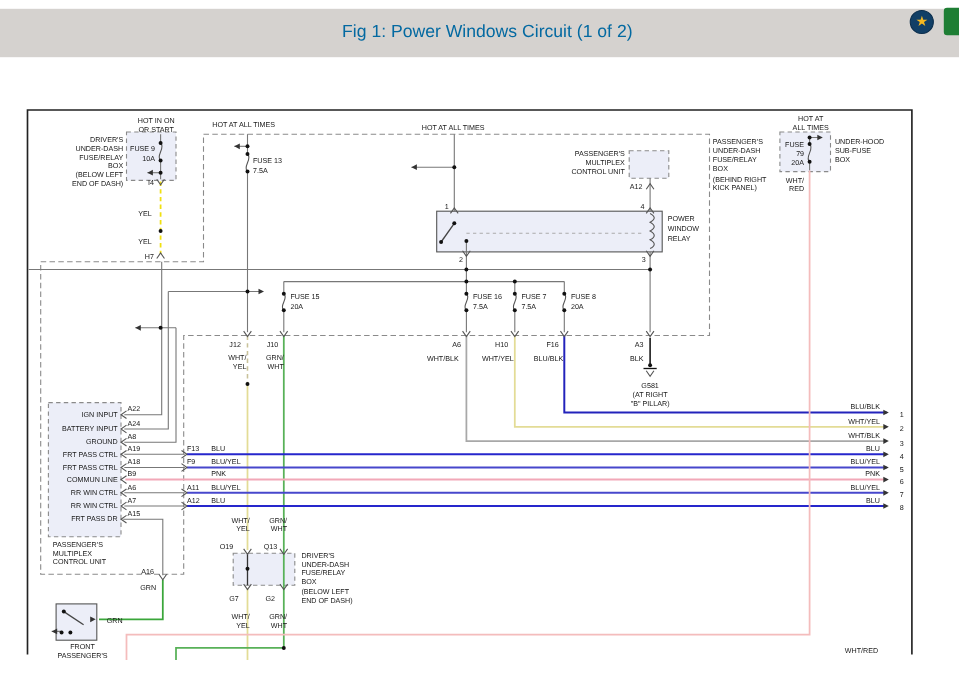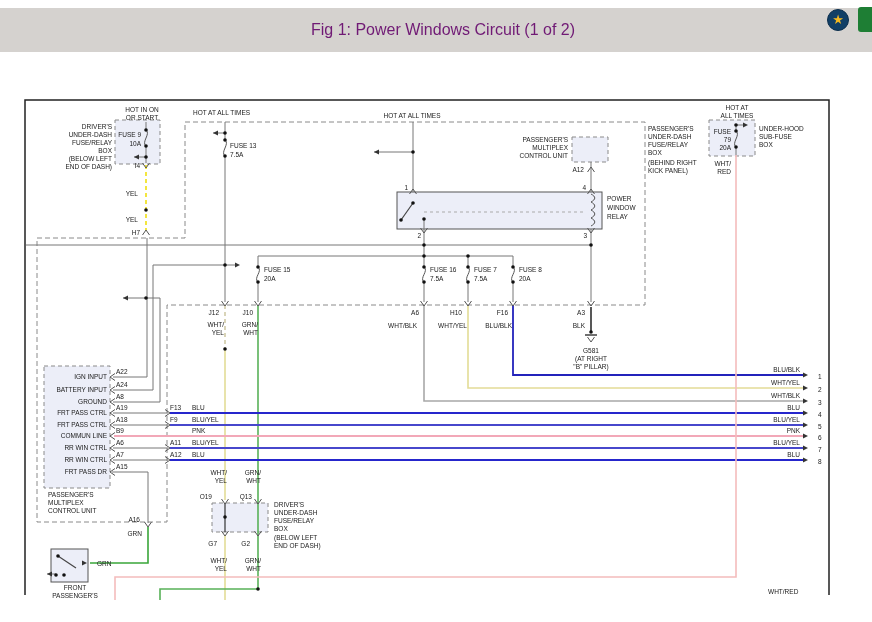--- a/index.html
+++ b/index.html
@@ -1,19 +1,19 @@
 <!DOCTYPE html>
 <html><head>
 <meta charset="utf-8">
 <style>
   html,body{margin:0;padding:0;background:#fff;}
   .page{position:relative;width:872px;height:622px;overflow:hidden;background:#fff;
         font-family:"Liberation Sans",sans-serif;}
   .header{position:absolute;top:8px;left:0;width:872px;height:44px;background:#d5d2cf;z-index:2;}
-  .title{text-align:center;line-height:44px;font-size:16px;color:#701a75;padding-left:14px;}
+  .title{text-align:center;line-height:44px;font-size:16px;color:#0369a1;padding-left:14px;}
   .hdr-icons{position:absolute;top:0;right:0;height:44px;}
   .star{position:absolute;top:1px;right:23px;width:22px;height:22px;border-radius:50%;
         background:#113f66;border:1px solid #0d2f4d;box-sizing:border-box;
         color:#f5b820;font-size:13px;line-height:20px;text-align:center;}
   .greenbtn{position:absolute;top:-1px;right:0;width:14px;height:25px;background:#1e7e34;
         border-radius:3px 0 0 3px;}
   svg#wd{position:absolute;top:0;left:0;z-index:1;}
   svg text{font-family:"Liberation Sans",sans-serif;font-size:6.5px;fill:#1a1a1a;}
 </style>
 </head>

